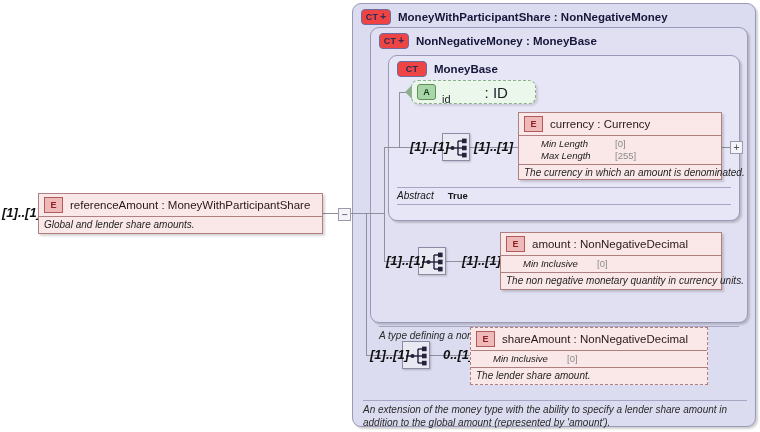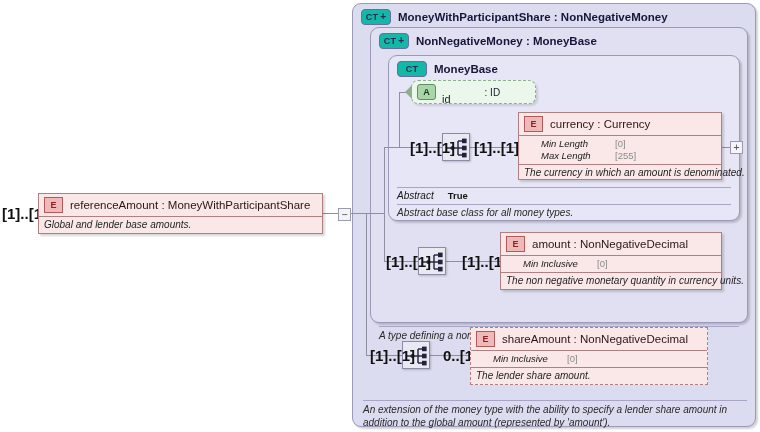--- a/index.html
+++ b/index.html
@@ -45,21 +45,21 @@
   }
   .ct-badge {
     display: inline-flex;
     align-items: center;
     justify-content: center;
     height: 14px;
     min-width: 22px;
     padding: 0 3px;
     border: 1px solid #6c6ca0;
     border-radius: 4px;
-    background: #14b8a6;
+    background: #ef4444;
     font-size: 9px;
     font-weight: bold;
     color: #2b2b55;
     letter-spacing: 0.2px;
     line-height: 1;
   }
   .ct-badge .plus {
     display: inline-block;
     margin-left: 2px;
     font-size: 10px;
@@ -168,21 +168,21 @@
     width: 17px; height: 14px;
     border: 1px solid #5f8f5f;
     border-radius: 3px;
     background: #a9d6a9;
     color: #15391a;
     font-size: 9px;
     font-weight: bold;
     line-height: 1;
   }
   .attr-name { font-size: 11px; color: #16202a; margin-top: 14px; }
-  .attr-type { font-size: 10px; color: #16202a; margin-left: 28px; }
+  .attr-type { font-size: 15px; color: #16202a; margin-left: 28px; }
   .attr-notch {
     position: absolute;
     left: -7px;
     top: 50%;
     transform: translateY(-50%);
     width: 0; height: 0;
     border-top: 7px solid transparent;
     border-bottom: 7px solid transparent;
     border-right: 7px solid #8fae8f;
   }
@@ -210,21 +210,22 @@
     box-shadow: 1px 1px 2px rgba(0,0,0,0.2);
   }
 
   
   .line-h { position: absolute; border-top: 1px solid #8f8f9f; height: 0; }
   .line-v { position: absolute; border-left: 1px solid #8f8f9f; width: 0; }
 
   
   .card {
     position: absolute;
-    font-size: 15px;
+    font-size: 13px;
+    font-style: italic;
     font-weight: bold;
     color: #111111;
     white-space: nowrap;
   }
 
   
   .toggle {
     position: absolute;
     width: 11px; height: 11px;
     border: 1px solid #9a9aac;
@@ -274,21 +275,20 @@
       </span>
       <span class="ct-title">MoneyBase</span>
     </div>
 
     <div class="annot-rule" style="left:8px; top:131px; width:334px;"></div>
     <div class="abstract-row" style="left:8px; top:134px;">
       <span class="abstract-label">Abstract</span>
       <span class="abstract-val">True</span>
     </div>
     <div class="annot-rule" style="left:8px; top:148px; width:334px;"></div>
-    <div class="ct-annot" style="left:8px; top:151px; width:332px;">Abstract base class for all money types.</div>
   </div>
 
   <div class="line-h" style="left:322px; top:213px; width:16px;"></div>
 
   <div class="line-h" style="left:349px; top:213px; width:30px;"></div>
 
   <div class="line-v" style="left:366px; top:213px; height:142px;"></div>
 
   <div class="line-h" style="left:366px; top:355px; width:39px;"></div>
 
@@ -312,21 +312,21 @@
   <div class="line-h" style="left:399px; top:92px; width:12px;"></div>
 
   <div class="card" style="left:2px; top:205px;">[1]..[1]</div>
 
   <div class="abs el-box" style="left:38px; top:193px; width:285px; height:41px;">
     <div class="el-head">
       <span class="e-badge">E</span>
       <span class="el-name">referenceAmount : MoneyWithParticipantShare</span>
     </div>
     <div class="el-sep"></div>
-    <div class="el-desc">Global and lender base amounts.</div>
+    <div class="el-desc">Global and lender share amounts.</div>
   </div>
 
   <div class="toggle" style="left:338px; top:208px;">−</div>
 
   <div class="abs attr-box" style="left:411px; top:80px; width:125px; height:24px;">
     <div class="attr-notch"></div>
     <div class="attr-inner">
       <span class="a-badge">A</span>
       <span class="attr-name">id</span>
       <span class="attr-type">: ID</span>

